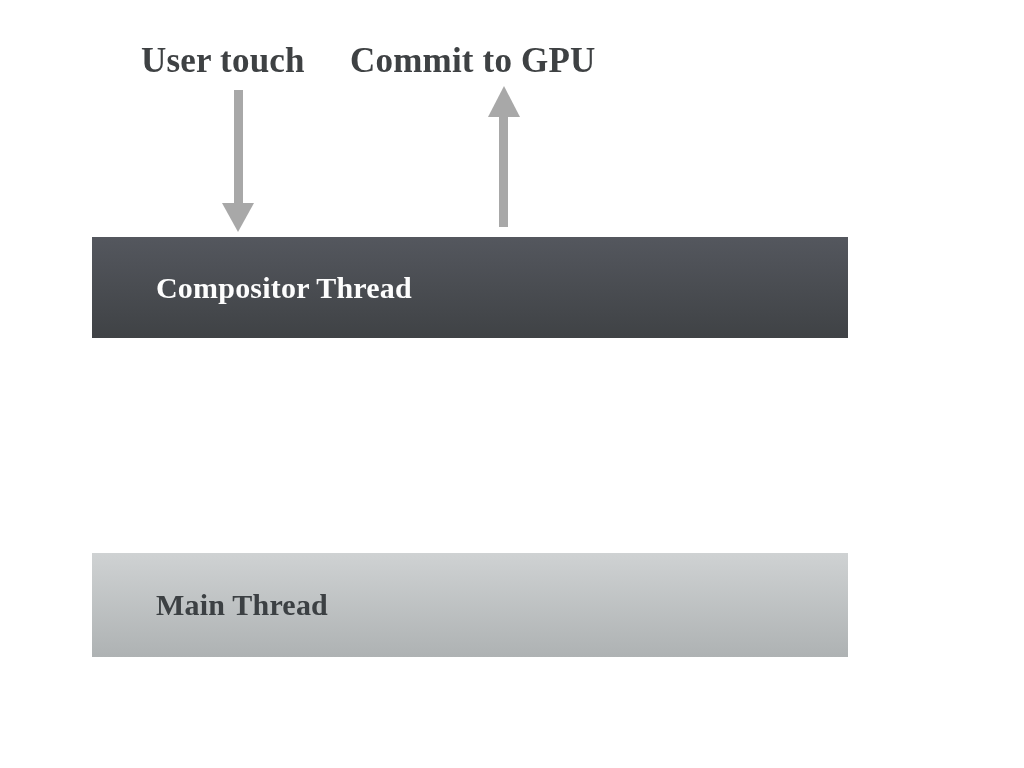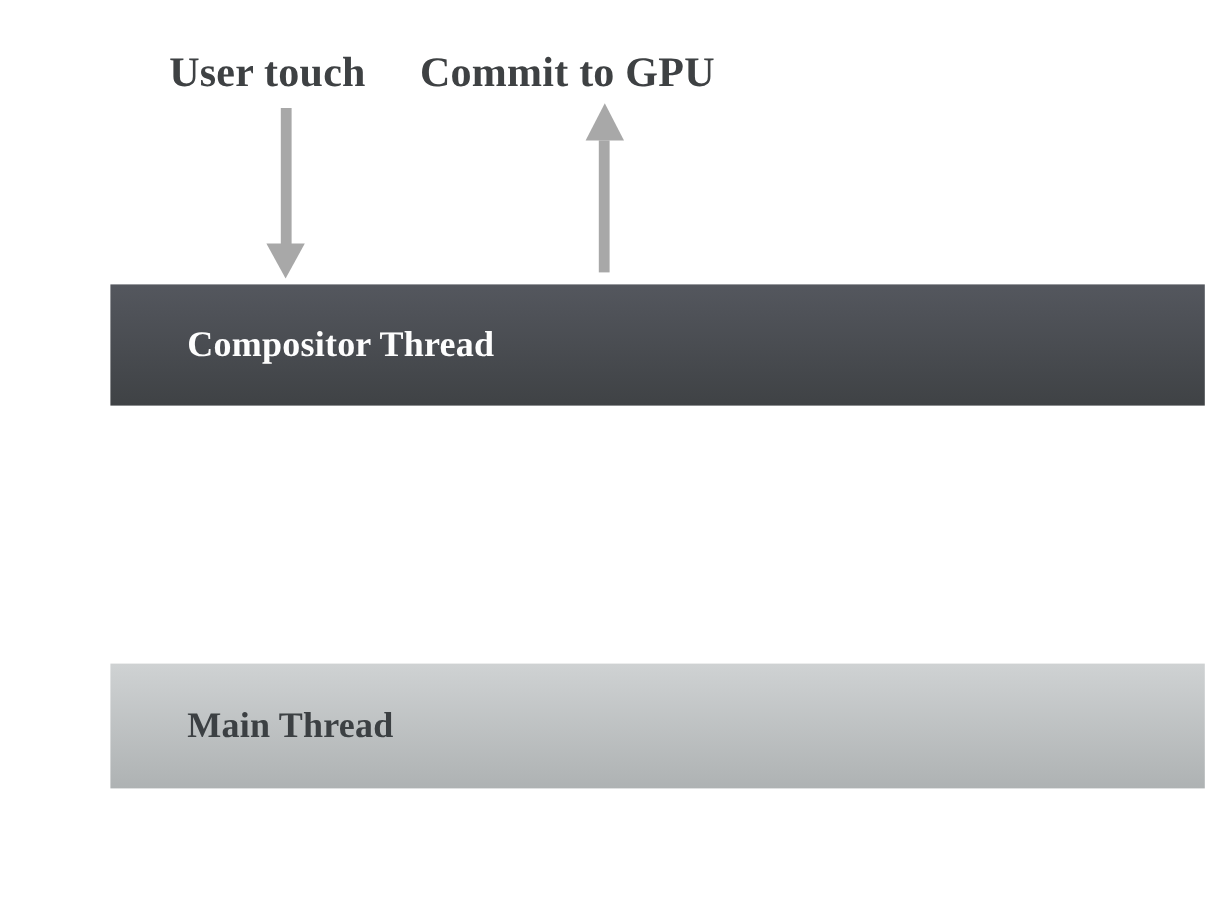--- a/index.html
+++ b/index.html
@@ -67,21 +67,21 @@
   .up-arrow-shaft {
     left: 463px;
     top: 117px;
     height: 110px;
   }
 
   
   .thread-bar {
     position: absolute;
     left: 56px;
-    width: 912px;
+    width: 756px;
     display: flex;
     align-items: center;
   }
   .compositor-bar {
     top: 237px;
     height: 101px;
     background: linear-gradient(to bottom, #54575e 0%, #3f4245 100%);
   }
   .main-bar {
     top: 553px;

